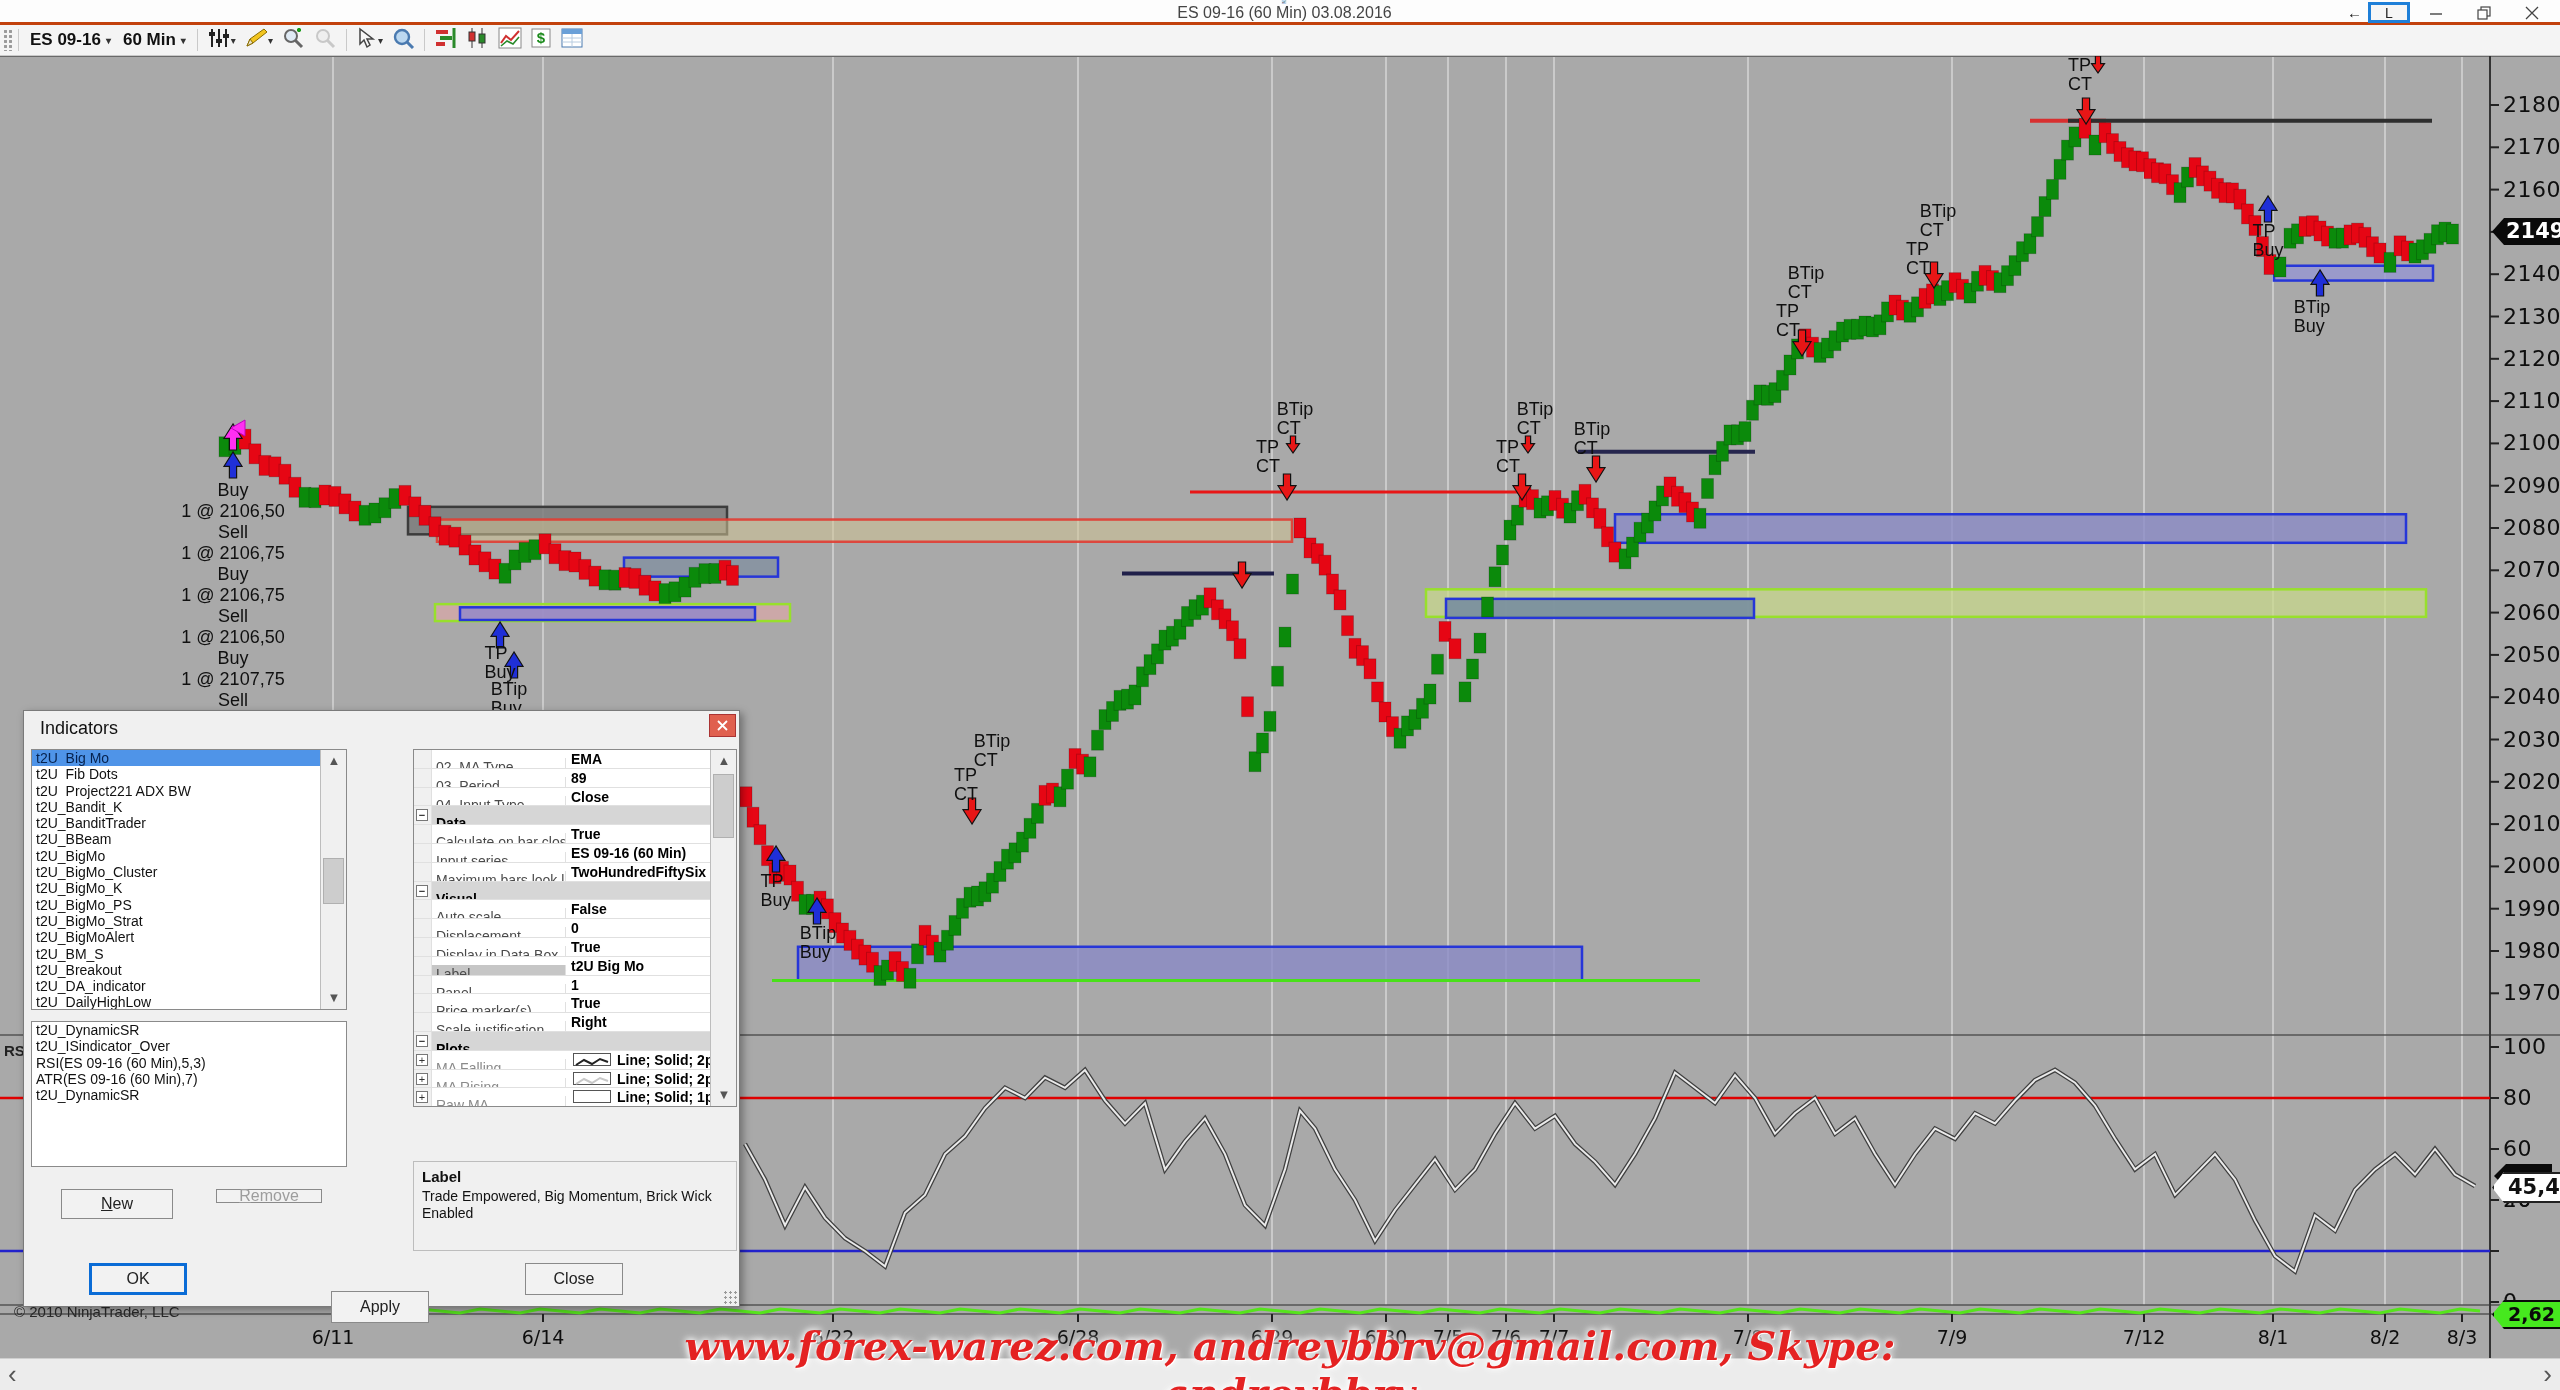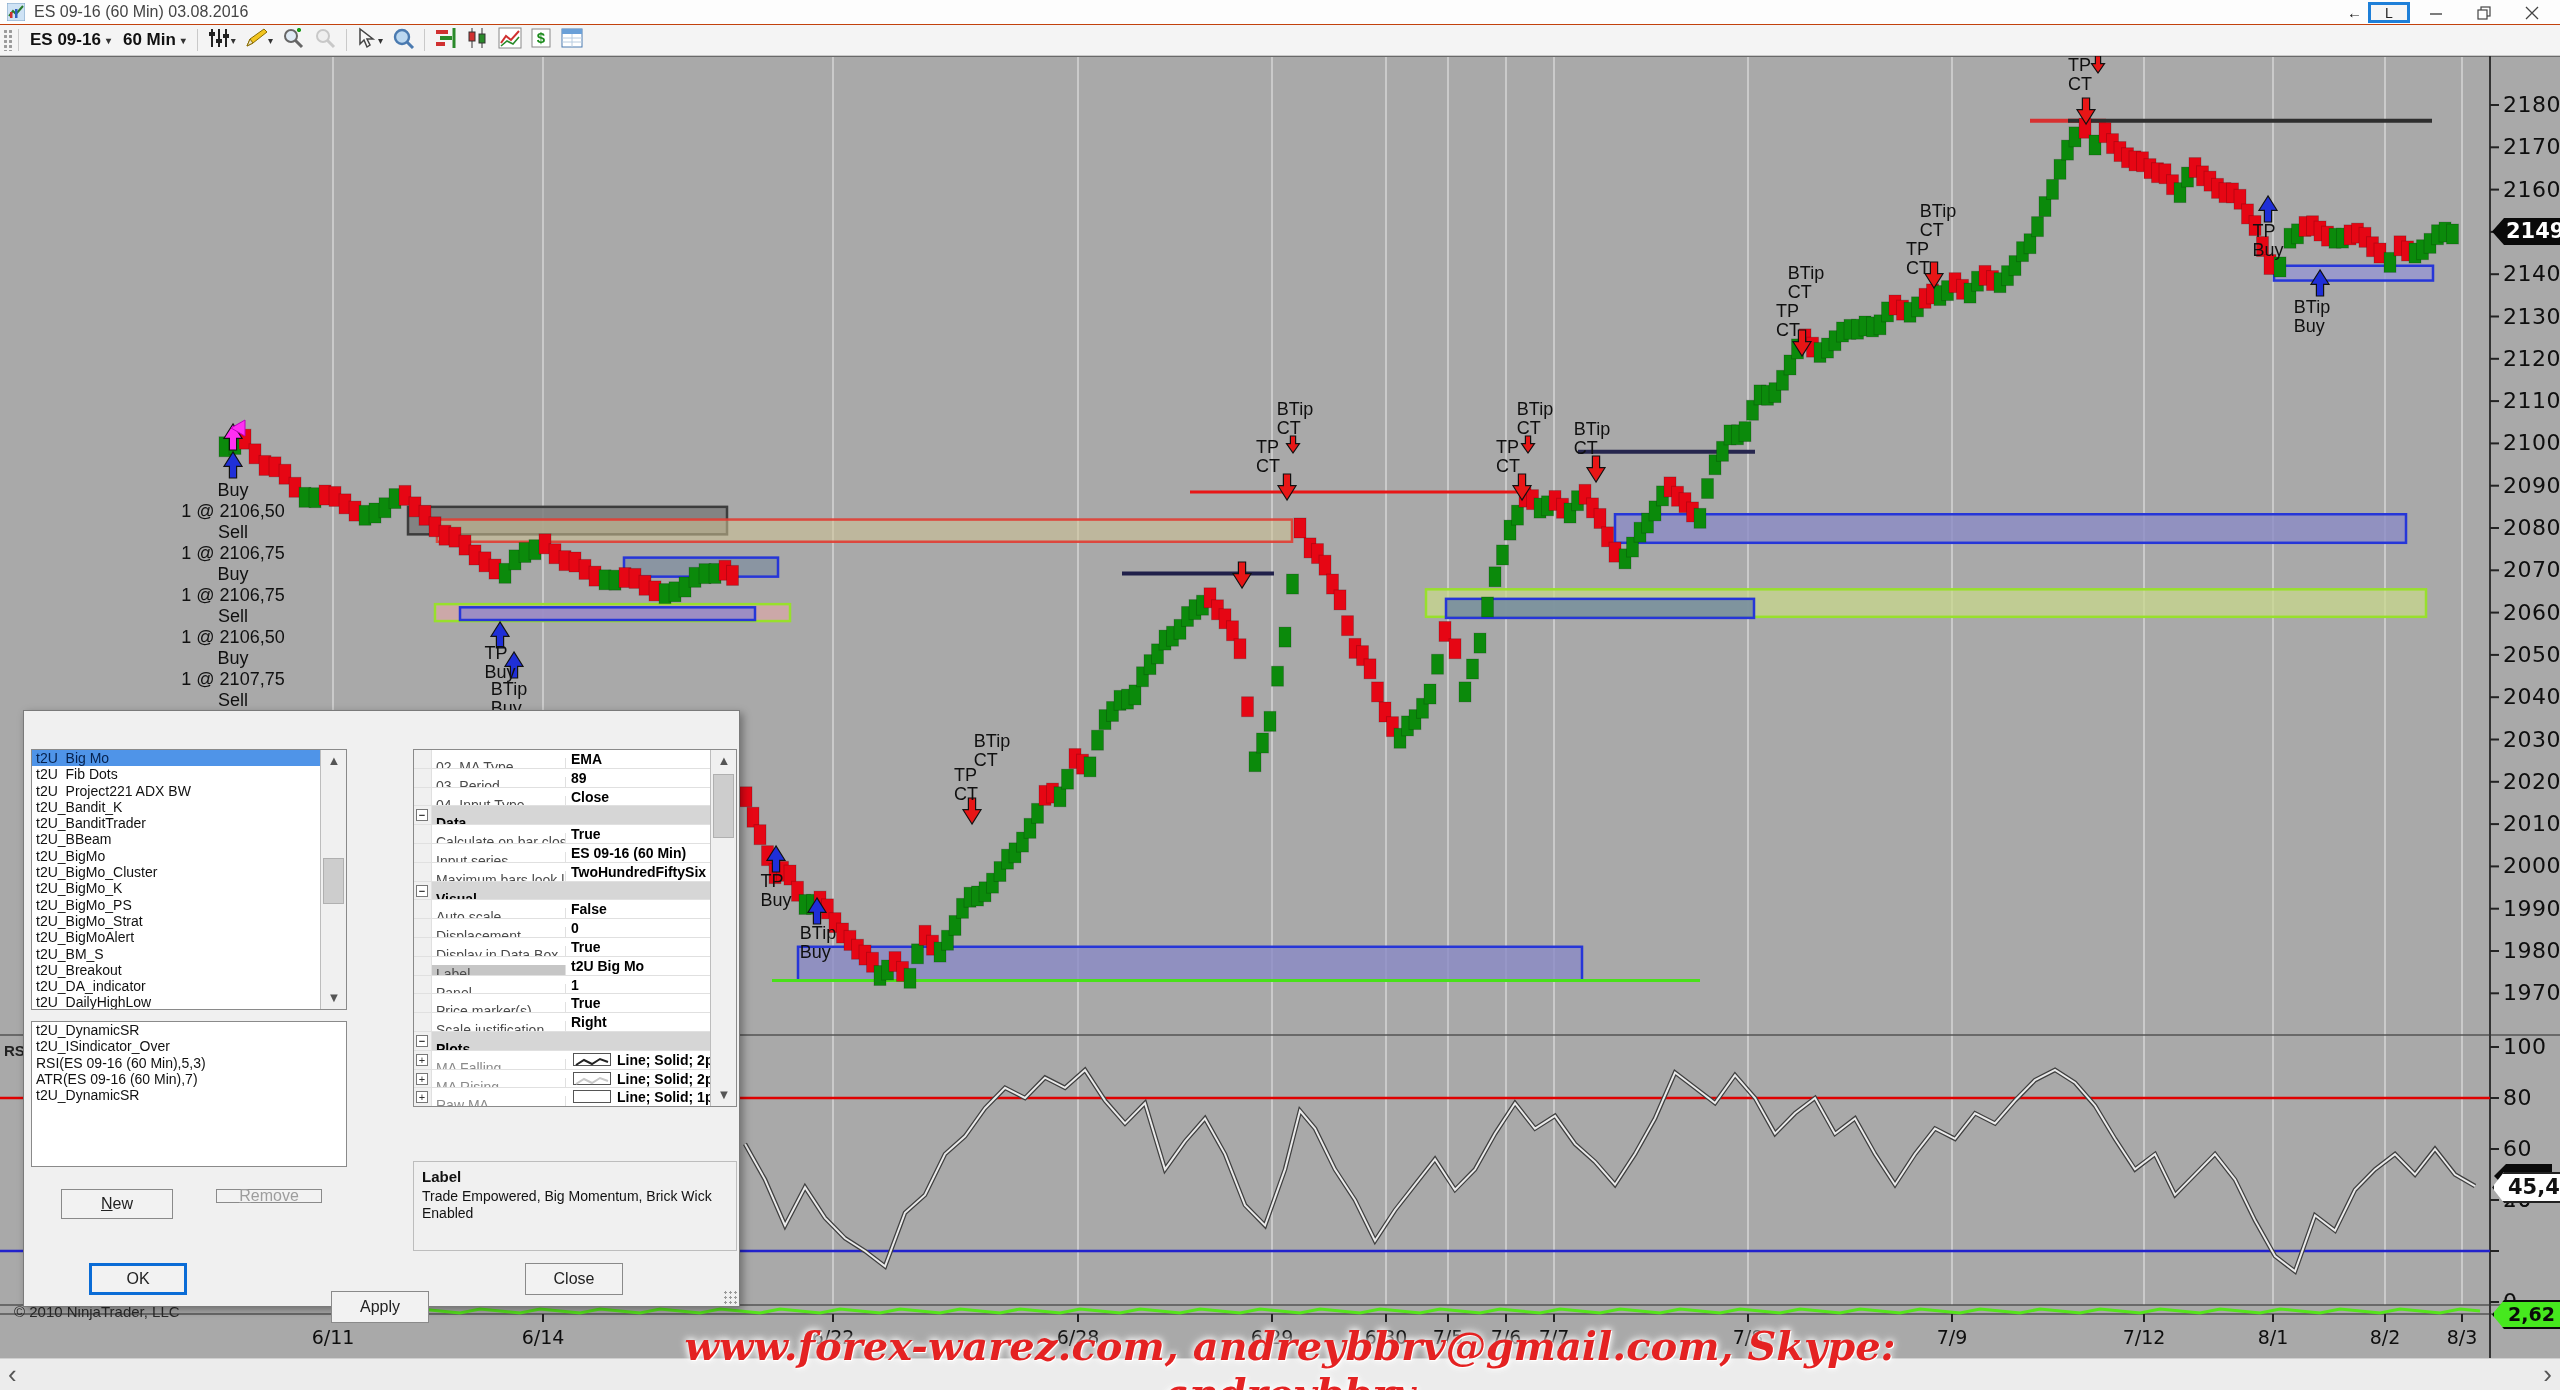--- a/index.html
+++ b/index.html
@@ -2,21 +2,21 @@
 <html><head>
 <meta charset="utf-8">
 <style>
   * { margin:0; padding:0; box-sizing:border-box; }
   html,body { width:2560px; height:1390px; overflow:hidden; background:#a9a9a9;
               font-family:"Liberation Sans", sans-serif; }
   #app { position:relative; width:2560px; height:1390px; }
 
   
   .titlebar { position:absolute; left:0; top:0; width:2560px; height:25px; background:#fdfdfd;
-              display:flex; align-items:center; z-index:40; border-bottom:1px solid #c2410c;}
+              display:flex; align-items:center; z-index:40; border-bottom:3px solid #c2410c;flex-direction:column;}
   .app-icon { width:18px; height:18px; margin-left:7px; }
   .titletext { margin-left:9px; font-size:16px; color:#444; }
   .winbtns { position:absolute; right:6px; top:0; height:25px; display:flex; align-items:center; gap:4px; }
   .linkarrow { font-size:15px; color:#111; margin-right:2px; }
   .lbtn { width:42px; height:21px; background:#f6f6f6; border:3px solid #1e7fd8; font-size:14px;
           color:#222; display:flex; align-items:center; justify-content:center; cursor:default;}
   .winbtn { width:44px; height:23px; background:transparent; border:none; display:flex;
             align-items:center; justify-content:center; }
   .toolbar { position:absolute; left:0; top:25px; width:2560px; height:31px; background:#f4f4f4;
              border-bottom:1px solid #c9c9c9; display:flex; align-items:center; z-index:40; }
@@ -718,20 +718,28 @@
 Buy</div>
       <div class="chart-lbl" style="left: 2312px; top: 298px;">BTip
 Buy</div>
     </div>
 
   <span class="rs-sliver">RS</span>
   <span class="copyright">© 2010 NinjaTrader, LLC</span>
   <div class="watermark">www.forex-warez.com, andreybbrv@gmail.com, Skype: andreybbrv</div>
 
   <div class="dialog">
+    <div class="dlg-title">
+      <span>Indicators</span>
+      <div class="dlg-close">
+        <svg width="11" height="11" viewBox="0 0 11 11">
+            <path d="M1 1 L10 10 M10 1 L1 10" stroke="#fff" stroke-width="1.8"></path>
+          </svg>
+      </div>
+    </div>
 
     <div class="listbox list-avail" id="list-avail">
         <div class="li sel">t2U  Big Mo</div>
         <div class="li">t2U  Fib Dots</div>
         <div class="li">t2U  Project221 ADX BW</div>
         <div class="li">t2U_Bandit_K</div>
         <div class="li">t2U_BanditTrader</div>
         <div class="li">t2U_BBeam</div>
         <div class="li">t2U_BigMo</div>
         <div class="li">t2U_BigMo_Cluster</div>

